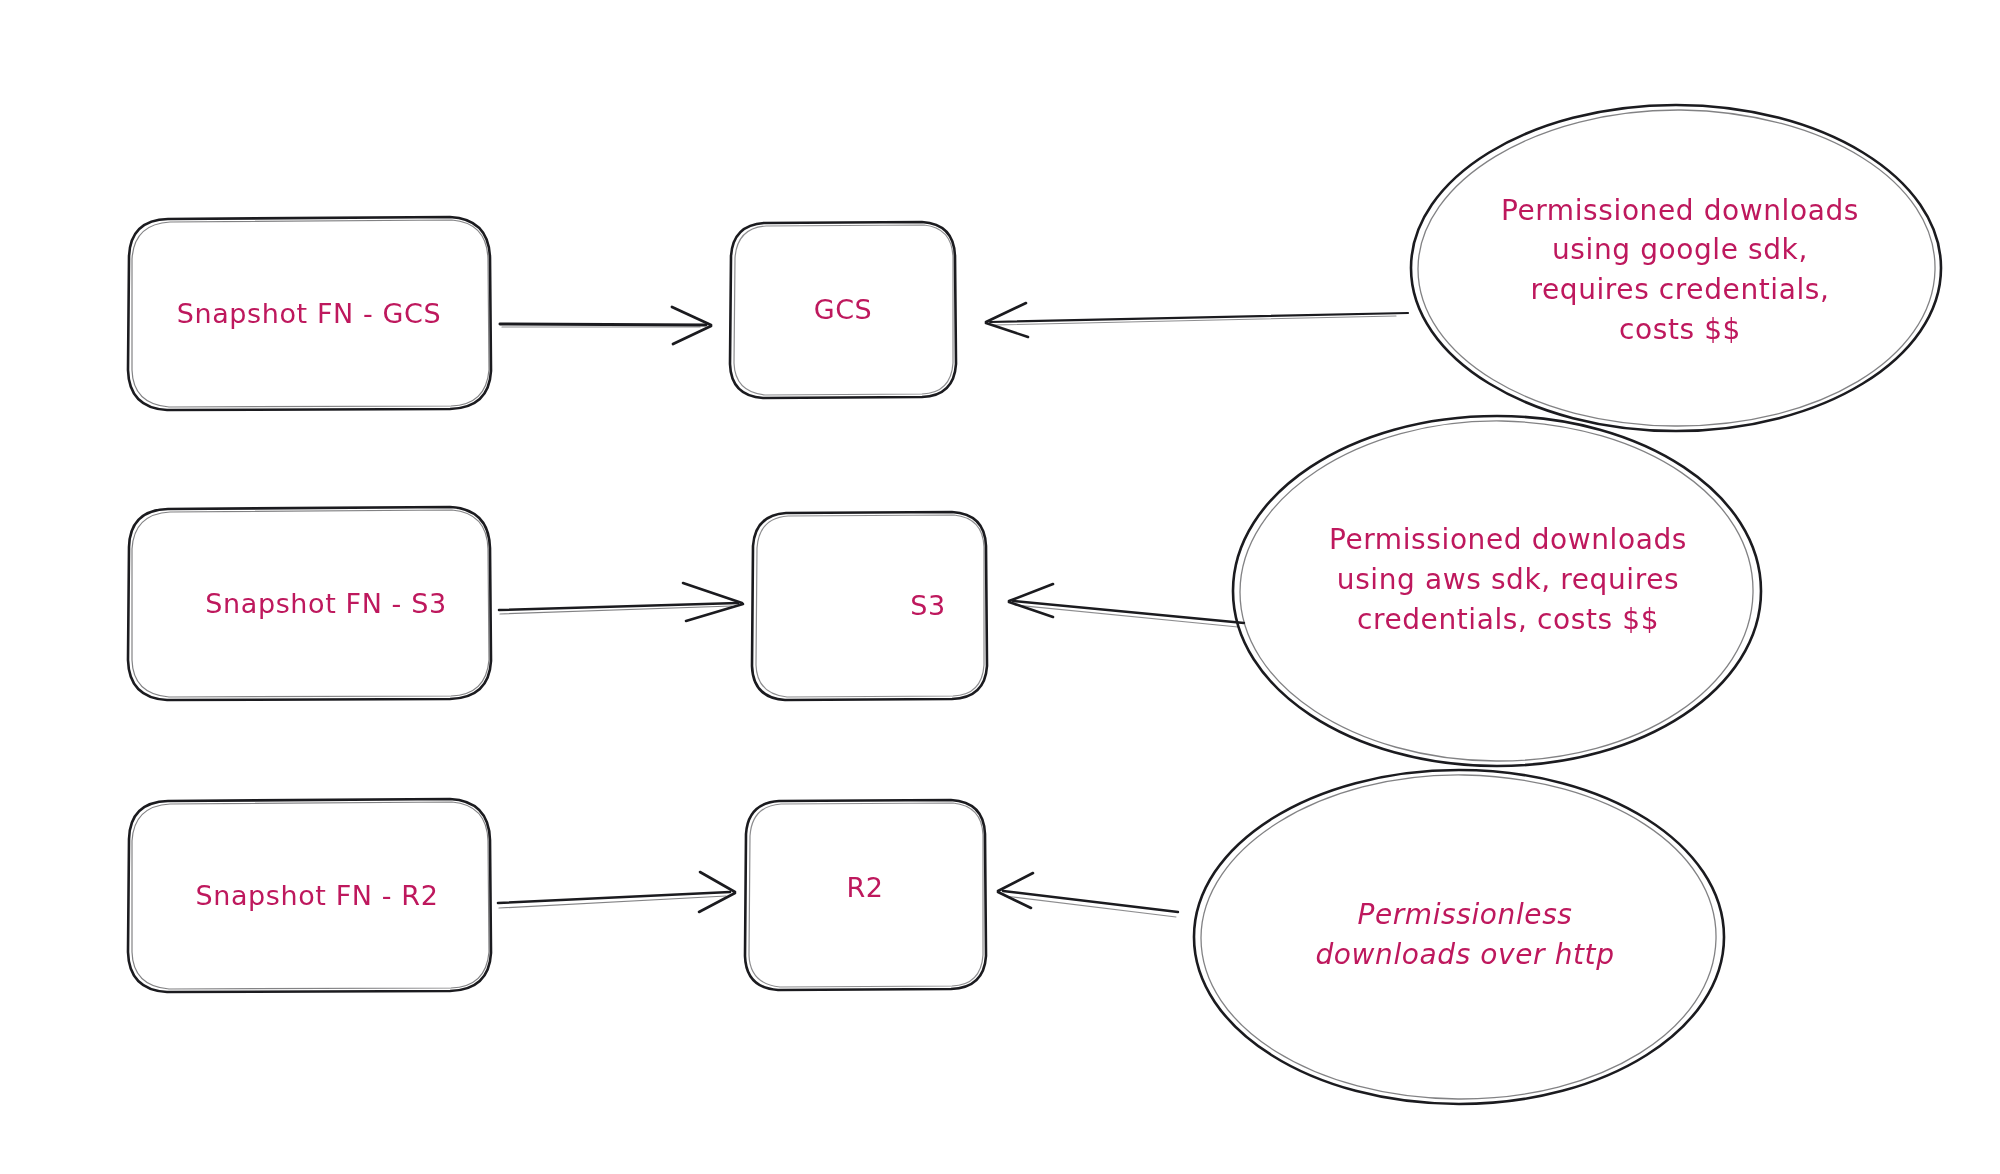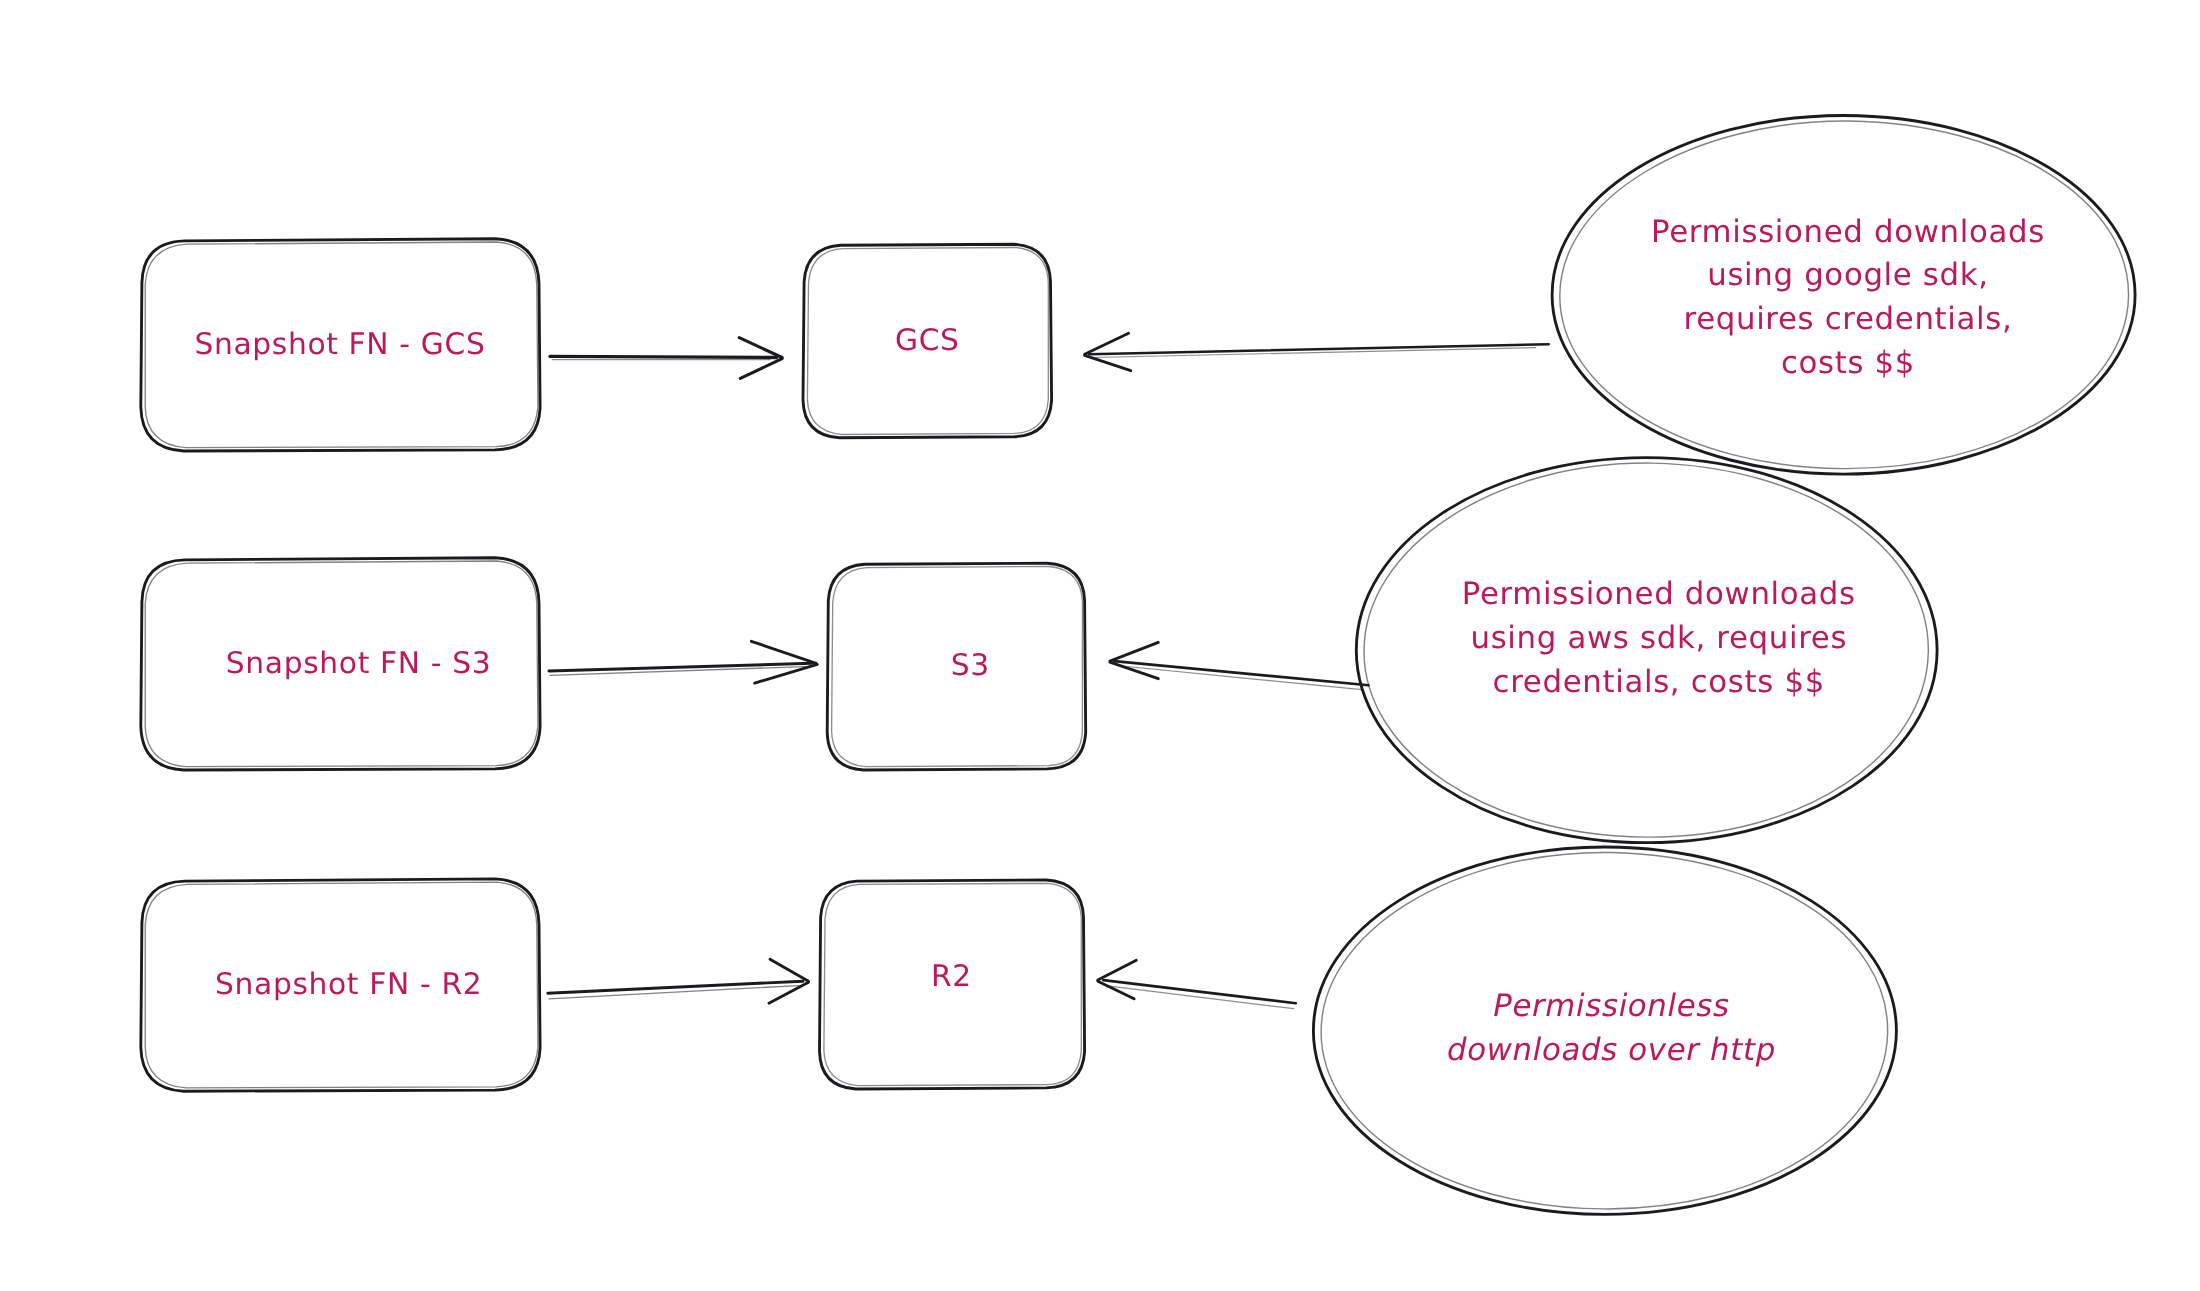--- a/index.html
+++ b/index.html
@@ -40,21 +40,21 @@
     line-height: 1.42;
     white-space: pre-line;
     pointer-events: none;
     user-select: none;
   }
   .node-label { font-size: 27px; }
   .note-label { font-size: 28px; }
   .r1-src { left: 128px;  top: 218px; width: 362px; height: 192px; }
   .r1-dst { left: 730px;  top: 222px; width: 226px; height: 176px; }
   .r2-src { left: 128px;  top: 508px; width: 396px; height: 192px; }
-  .r2-dst { left: 752px;  top: 512px; width: 260px; height: 188px; }
+  .r2-dst { left: 752px;  top: 512px; width: 260px; height: 188px; padding-left: 46px; }
   .r3-src { left: 112px;  top: 800px; width: 410px; height: 192px; }
   .r3-dst { left: 745px;  top: 800px; width: 240px; height: 176px; }
   .n1 { left: 1430px; top: 180px; width: 500px; height: 180px; }
   .n2 { left: 1258px; top: 500px; width: 500px; height: 160px; }
   .n3 { left: 1220px; top: 865px; width: 490px; height: 140px; font-style: italic; }
 </style>
 </head>
 <body>
 
 <div id="canvas">

